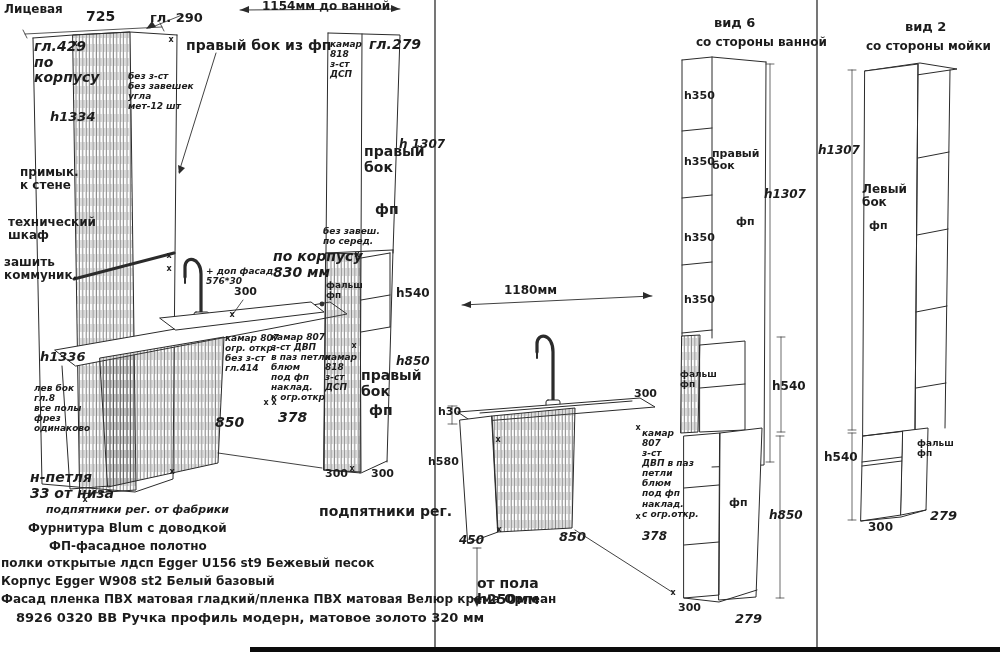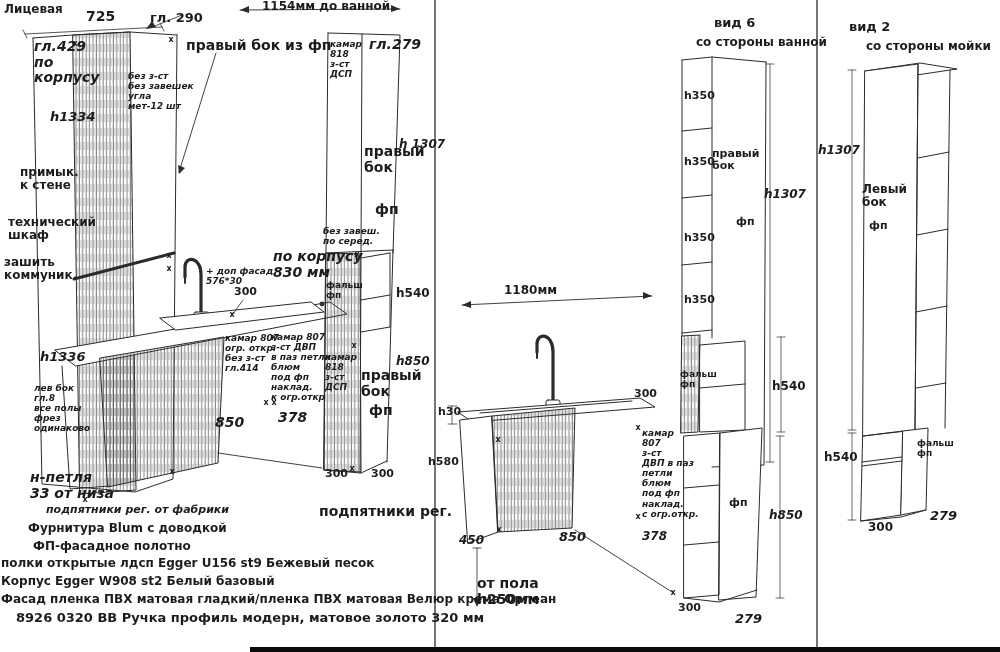--- a/index.html
+++ b/index.html
@@ -223,21 +223,21 @@
 бок</div>
 <div class="lbl s12 b i" style="left:396px;top:355px">h850</div>
 <div class="lbl s10 b" style="left:369px;top:403px">фп</div>
 <div class="lbl s14 b i" style="left:215px;top:415px">850</div>
 <div class="lbl s14 b i" style="left:278px;top:410px">378</div>
 <div class="lbl s11 b" style="left:325px;top:468px">300</div>
 <div class="lbl s11 b" style="left:371px;top:468px">300</div>
 <div class="lbl s10 b" style="left:319px;top:504px">подпятники  рег.</div>
 
 <div class="lbl s12 b" style="left:28px;top:522px">Фурнитура Blum с доводкой</div>
-<div class="lbl s12 b" style="left:33px;top:540px">ФП-фасадное  полотно</div>
+<div class="lbl s12 b" style="left:49px;top:540px">ФП-фасадное  полотно</div>
 <div class="lbl s12 b" style="left:1px;top:557px">полки  открытые лдсп Egger U156 st9 Бежевый  песок</div>
 <div class="lbl s12 b" style="left:1px;top:575px">Корпус  Egger W908 st2 Белый  базовый</div>
 <div class="lbl s12 b" style="left:1px;top:593px">Фасад пленка ПВХ матовая гладкий/пленка ПВХ матовая  Велюр крема  Орлеан</div>
 <div class="lbl s13 b" style="left:16px;top:611px">8926 0320 ВВ Ручка профиль модерн, матовое золото 320 мм</div>
 
 <div class="lbl s13 b" style="left:714px;top:16px">вид 6</div>
 <div class="lbl s12 b" style="left:696px;top:36px">со стороны  ванной</div>
 <div class="lbl s11 b" style="left:684px;top:90px">h350</div>
 <div class="lbl s11 b" style="left:684px;top:156px">h350</div>
 <div class="lbl s11 b" style="left:684px;top:232px">h350</div>
@@ -265,21 +265,21 @@
 <div class="lbl s10 b" style="left:477px;top:576px">от пола
 h250мм</div>
 <div class="lbl s9 b" style="left:680px;top:369px">фальш
 фп</div>
 <div class="lbl s12 b" style="left:772px;top:380px">h540</div>
 <div class="lbl s11 b" style="left:729px;top:497px">фп</div>
 <div class="lbl s12 b i" style="left:769px;top:509px">h850</div>
 <div class="lbl s11 b" style="left:678px;top:602px">300</div>
 <div class="lbl s13 b i" style="left:735px;top:612px">279</div>
 
-<div class="lbl s13 b" style="left:849px;top:20px">вид 2</div>
+<div class="lbl s13 b" style="left:905px;top:20px">вид 2</div>
 <div class="lbl s12 b" style="left:866px;top:40px">со стороны  мойки</div>
 <div class="lbl s12 b i" style="left:818px;top:144px">h1307</div>
 <div class="lbl s12 b" style="left:862px;top:183px">Левый
 бок</div>
 <div class="lbl s11 b" style="left:869px;top:220px">фп</div>
 <div class="lbl s12 b" style="left:824px;top:451px">h540</div>
 <div class="lbl s9 b" style="left:917px;top:438px">фальш
 фп</div>
 <div class="lbl s12 b" style="left:868px;top:521px">300</div>
 <div class="lbl s13 b i" style="left:930px;top:509px">279</div>

